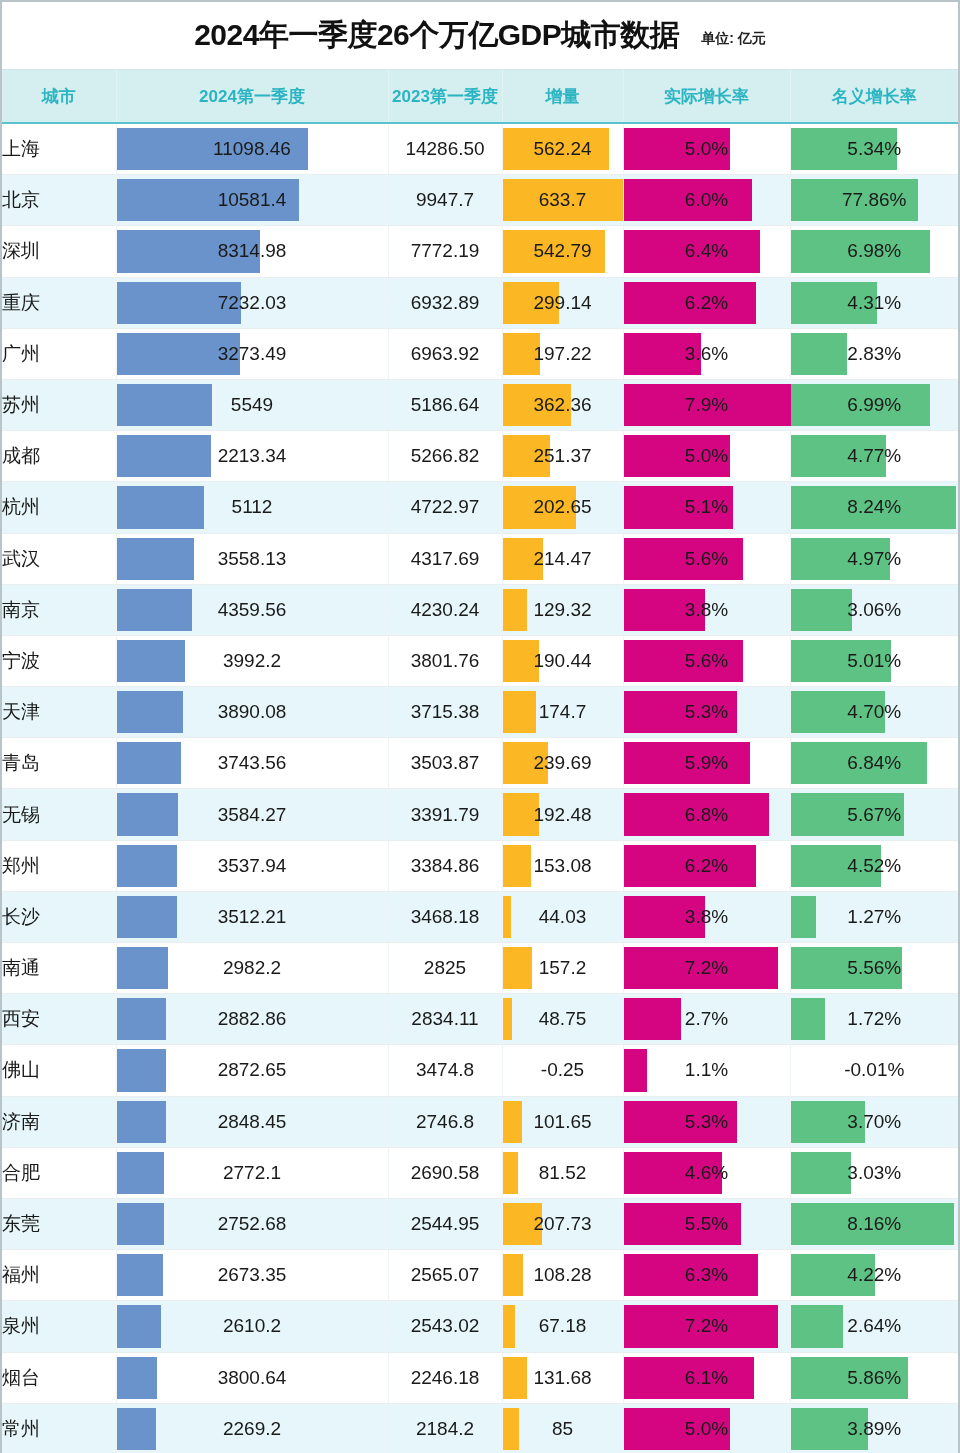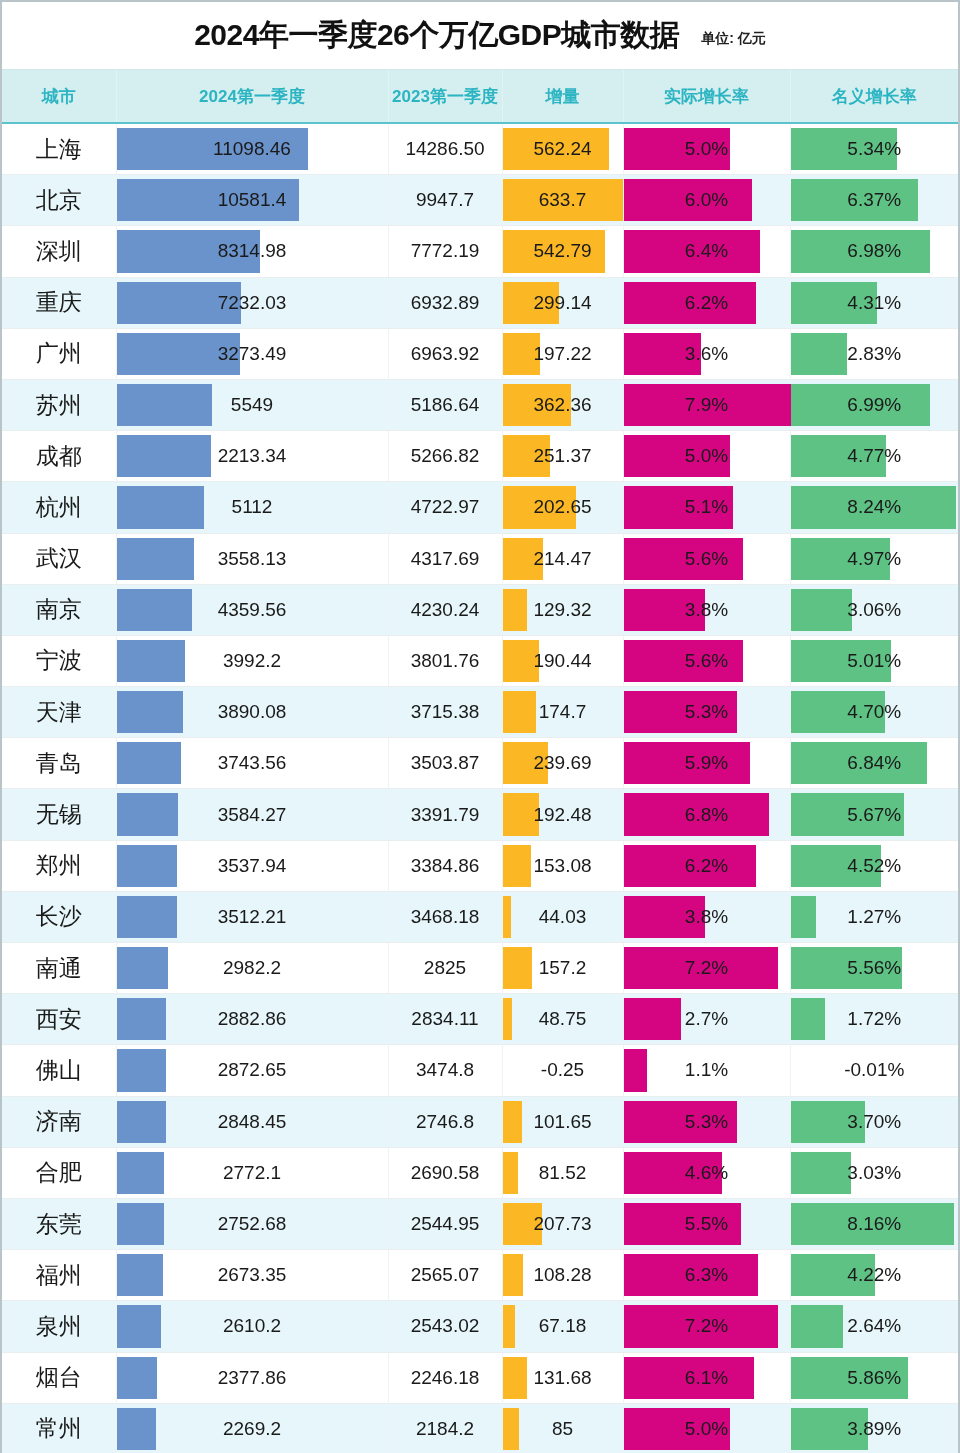--- a/index.html
+++ b/index.html
@@ -77,22 +77,22 @@
     z-index:0;
   }
   .val{
     position:relative;z-index:1;
     font-size:19px;color:#1a1a1a;
     width:100%;text-align:center;
     white-space:nowrap;
   }
   .city-val{
     position:relative;z-index:1;
-    font-size:23px;color:#1a1a1a;
-    width:100%;text-align:center;
+    font-size:19px;color:#1a1a1a;
+    width:100%;
   }
 </style>
 </head>
 <body>
 
 <div id="page">
 
   <div class="title-bar">
     <div class="title-main">2024年一季度26个万亿GDP城市数据</div>
     <div class="title-unit">单位: 亿元</div>
@@ -179,21 +179,21 @@
           </td>
           <td>
             <div class="cell">
               <span class="bar" style="width:128.35443037974682px;background:#d50582;"></span>
               <span class="val">6.0%</span>
             </div>
           </td>
           <td>
             <div class="cell">
               <span class="bar" style="width:127.55461165048544px;background:#5fc285;"></span>
-              <span class="val">6.37%</span>
+              <span class="val">77.86%</span>
             </div>
           </td>
         </tr>
         <tr class="odd">
           <td>
             <div class="cell">
               <span class="city-val">深圳</span>
             </div>
           </td>
           <td>
@@ -982,21 +982,21 @@
         </tr>
         <tr class="odd">
           <td>
             <div class="cell">
               <span class="city-val">烟台</span>
             </div>
           </td>
           <td>
             <div class="cell">
               <span class="bar" style="width:40.92200719739496px;background:#6a93cb;"></span>
-              <span class="val">2377.86</span>
+              <span class="val">3800.64</span>
             </div>
           </td>
           <td>
             <div class="cell">
               <span class="val">2246.18</span>
             </div>
           </td>
           <td>
             <div class="cell">
               <span class="bar" style="width:24.935458418810164px;background:#fbb724;"></span>

